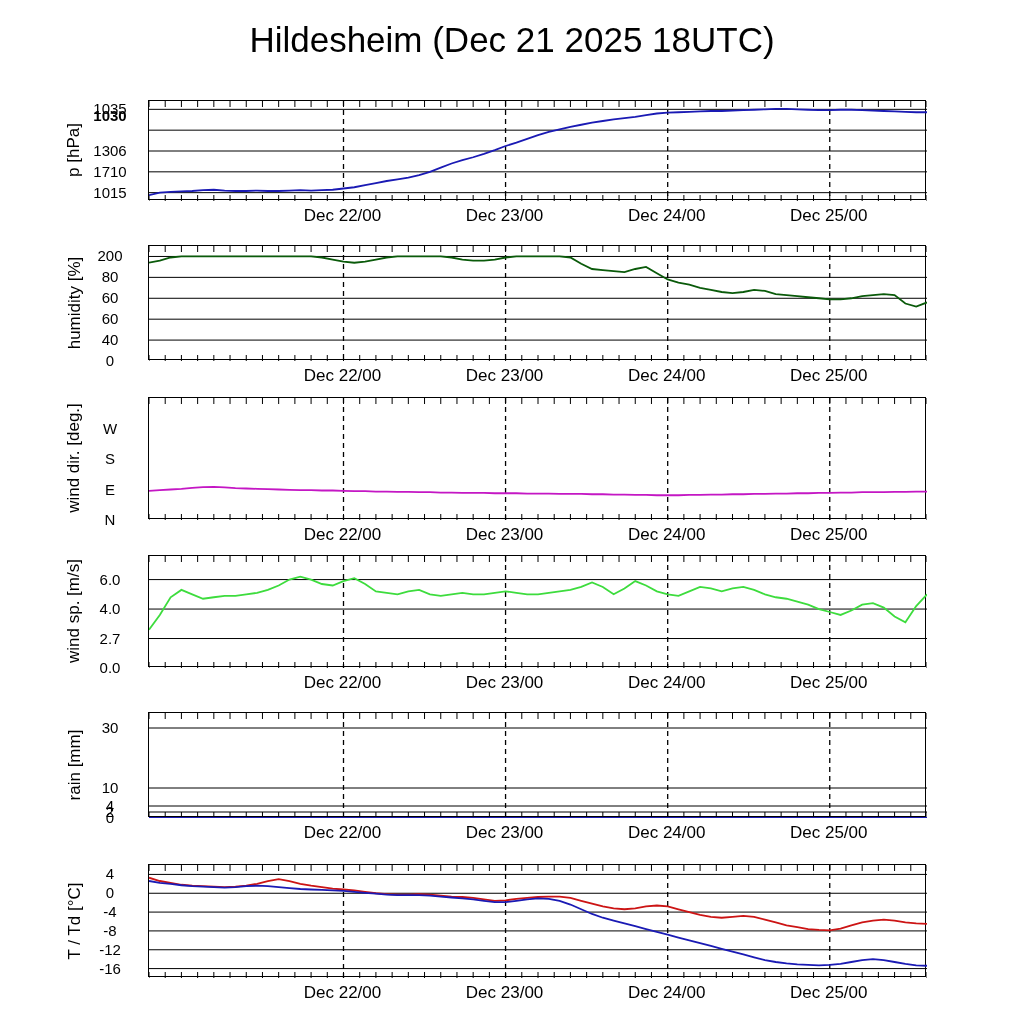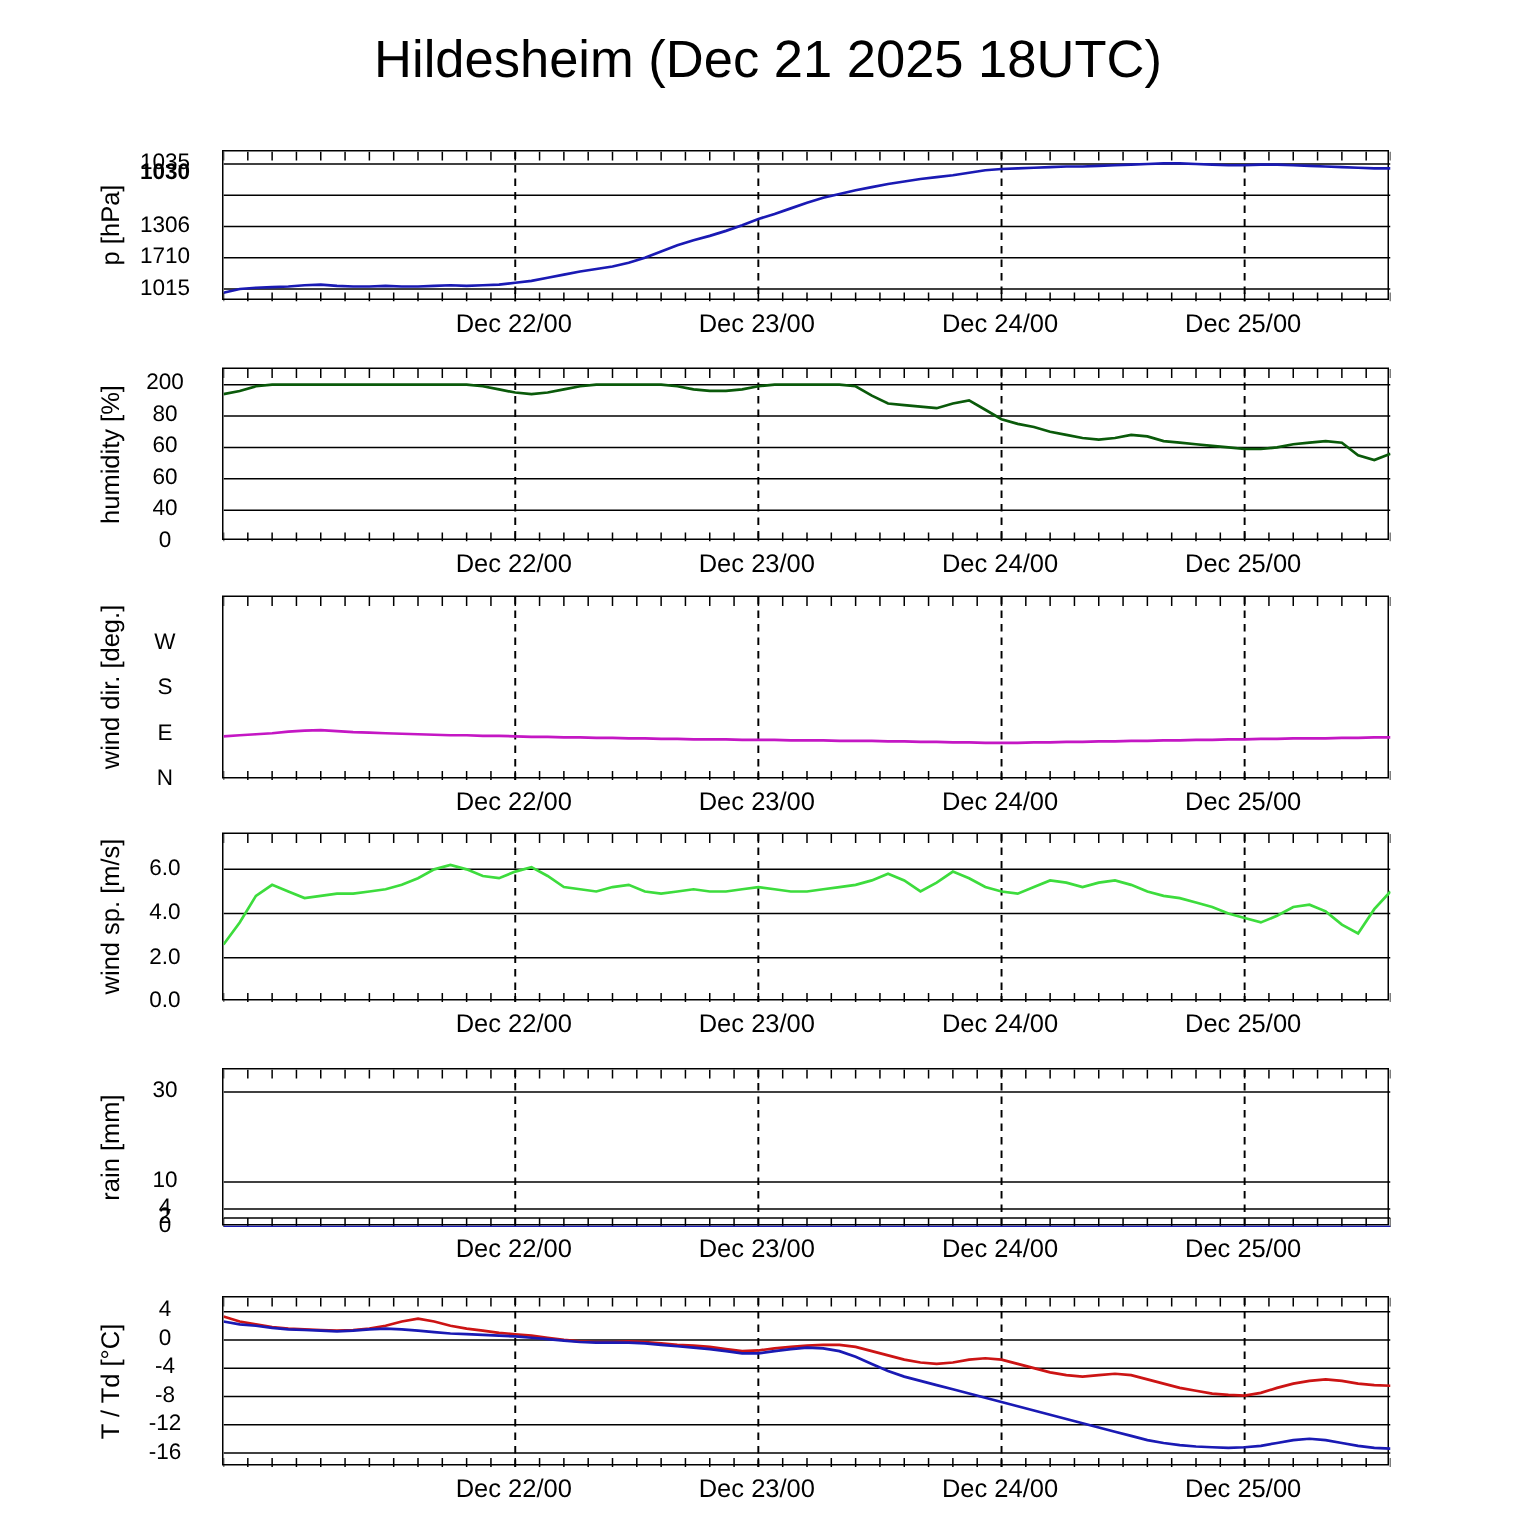--- a/index.html
+++ b/index.html
@@ -511,21 +511,21 @@
             <line x1="778" x2="778" y1="0" y2="6" stroke="#000" stroke-width="1"></line>
             <line x1="778" x2="778" y1="112" y2="106" stroke="#000" stroke-width="1"></line>
             <line x1="194.5" x2="194.5" y1="0" y2="112" stroke="#000" stroke-width="1.3" stroke-dasharray="5,4"></line>
             <line x1="356.5574" x2="356.5574" y1="0" y2="112" stroke="#000" stroke-width="1.3" stroke-dasharray="5,4"></line>
             <line x1="518.6926" x2="518.6926" y1="0" y2="112" stroke="#000" stroke-width="1.3" stroke-dasharray="5,4"></line>
             <line x1="680.75" x2="680.75" y1="0" y2="112" stroke="#000" stroke-width="1.3" stroke-dasharray="5,4"></line>
             <path d="M0.00 73.68 L10.81 58.95 L21.61 41.26 L32.42 33.89 L43.22 38.32 L54.03 42.74 L64.83 41.26 L75.64 39.79 L86.44 39.79 L97.25 38.32 L108.06 36.84 L118.86 33.89 L129.67 29.47 L140.47 23.58 L151.28 20.63 L162.08 23.58 L172.89 28.00 L183.69 29.47 L194.50 25.05 L205.31 22.11 L216.11 28.00 L226.92 35.37 L237.72 36.84 L248.53 38.32 L259.33 35.37 L270.14 33.89 L280.94 38.32 L291.75 39.79 L302.56 38.32 L313.36 36.84 L324.17 38.32 L334.97 38.32 L345.78 36.84 L356.58 35.37 L367.39 36.84 L378.19 38.32 L389.00 38.32 L399.81 36.84 L410.61 35.37 L421.42 33.89 L432.22 30.95 L443.03 26.53 L453.83 30.95 L464.64 38.32 L475.44 32.42 L486.25 25.05 L497.06 29.47 L507.86 35.37 L518.67 38.32 L529.47 39.79 L540.28 35.37 L551.08 30.95 L561.89 32.42 L572.69 35.37 L583.50 32.42 L594.31 30.95 L605.11 33.89 L615.92 38.32 L626.72 41.26 L637.53 42.74 L648.33 45.68 L659.14 48.63 L669.94 53.05 L680.75 56.00 L691.56 58.95 L702.36 54.53 L713.17 48.63 L723.97 47.16 L734.78 51.58 L745.58 60.42 L756.39 66.32 L767.19 50.11 L778.00 38.32" fill="none" stroke="#3ddc3d" stroke-width="1.8"></path>
           </svg>
         </div>
         <div class="ytick" style="top: 112px; right: 786px; width: 60px;">0.0</div>
-        <div class="ytick" style="top: 82.5263px; right: 786px; width: 60px;">2.0</div>
+        <div class="ytick" style="top: 82.5263px; right: 786px; width: 60px;">2.7</div>
         <div class="ytick" style="top: 53.0526px; right: 786px; width: 60px;">4.0</div>
         <div class="ytick" style="top: 23.5789px; right: 786px; width: 60px;">6.0</div>
         <div class="ylabel" style="width: 152px; left: -150px; top: 46px;">wind sp. [m/s]</div>
         <div class="xtick" style="left: 194.5px; top: 118px;">Dec 22/00</div>
         <div class="xtick" style="left: 356.557px; top: 118px;">Dec 23/00</div>
         <div class="xtick" style="left: 518.693px; top: 118px;">Dec 24/00</div>
         <div class="xtick" style="left: 680.75px; top: 118px;">Dec 25/00</div>
       </div>
       <div class="panel" style="left: 148px; top: 712px; width: 778px; height: 105px;">
         <div class="plotbox">

